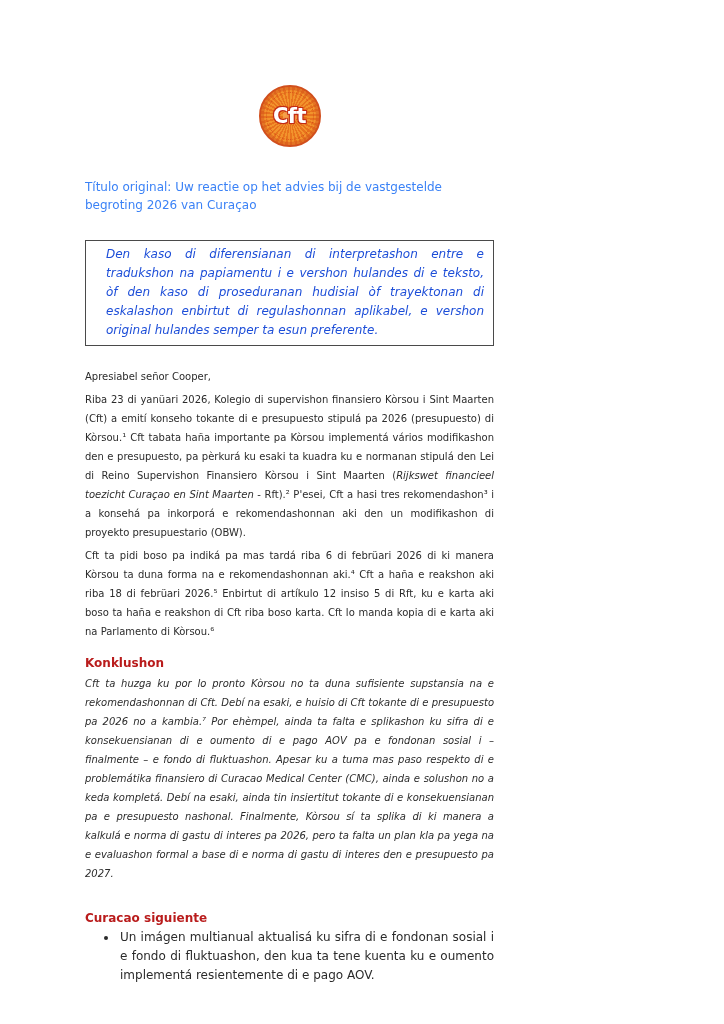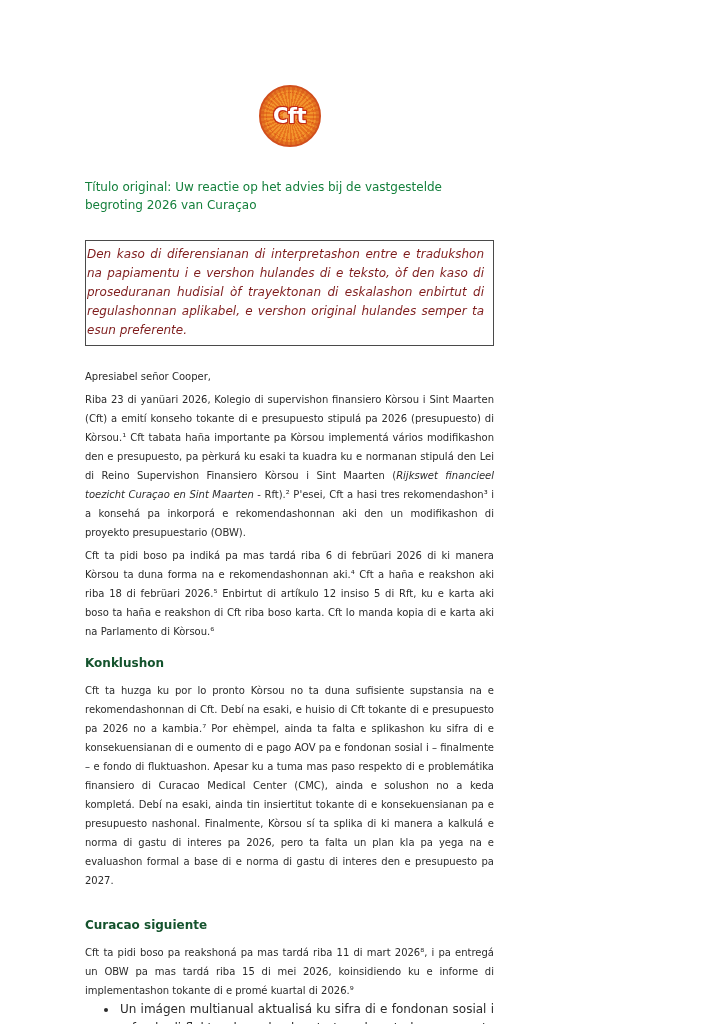--- a/index.html
+++ b/index.html
@@ -53,49 +53,49 @@
     font-size: 22px;
     line-height: 28px;
     color: #1c1c1c;
     font-weight: 400;
     letter-spacing: -0.2px;
   }
   .orig-title {
     margin-top: 31px;
     font-size: 12px;
     line-height: 18px;
-    color: #15803d;
+    color: #3b82f6;
   }
   .disclaimer {
     margin-top: 26px;
     border: 1px solid #4a4a4a;
-    padding: 4px 9px 5px 1px;
+    padding: 4px 9px 5px 20px;
     font-style: italic;
     font-size: 12px;
     line-height: 19px;
     text-align: justify;
-    color: #7f1d1d;
+    color: #1d4ed8;
   }
   .body-text {
     font-size: 10px;
     line-height: 19px;
     text-align: justify;
     color: #2b2b2b;
   }
   .salutation { margin-top: 21px; text-align: left; }
   .para { margin-top: 4px; }
   .heading {
     margin-top: 13px;
     font-size: 12px;
     line-height: 19px;
     font-weight: 700;
-    color: #14532d;
+    color: #b91c1c;
   }
   .heading-gap { margin-top: 26px; }
-  .no-gap { margin-top: 8px; }
+  .no-gap { margin-top: 1px; font-style: italic; }
   .italic { font-style: italic; }
   ul.component-list {
     margin: 0;
     padding-left: 33px;
     list-style: disc;
   }
   ul.component-list li {
     font-size: 12px;
     line-height: 19px;
     text-align: justify;
@@ -122,20 +122,19 @@
   <p class="body-text salutation">Apresiabel señor Cooper,</p>
 
   <p class="body-text para"><span>Riba 23 di yanüari 2026, Kolegio di supervishon finansiero Kòrsou i Sint Maarten (Cft) a emití konseho tokante di e presupuesto stipulá pa 2026 (presupuesto) di Kòrsou.¹ Cft tabata haña importante pa Kòrsou implementá vários modifikashon den e presupuesto, pa pèrkurá ku esaki ta kuadra ku e normanan stipulá den Lei di Reino Supervishon Finansiero Kòrsou i Sint Maarten (</span><span class="italic">Rijkswet financieel toezicht Curaçao en Sint Maarten</span><span> - Rft).² P'esei, Cft a hasi tres rekomendashon³ i a konsehá pa inkorporá e rekomendashonnan aki den un modifikashon di proyekto presupuestario (OBW).</span></p>
 
   <p class="body-text para">Cft ta pidi boso pa indiká pa mas tardá riba 6 di febrüari 2026 di ki manera Kòrsou ta duna forma na e rekomendashonnan aki.⁴ Cft a haña e reakshon aki riba 18 di febrüari 2026.⁵ Enbirtut di artíkulo 12 insiso 5 di Rft, ku e karta aki boso ta haña e reakshon di Cft riba boso karta. Cft lo manda kopia di e karta aki na Parlamento di Kòrsou.⁶</p>
 
   <h2 class="heading">Konklushon</h2>
   <p class="body-text no-gap">Cft ta huzga ku por lo pronto Kòrsou no ta duna sufisiente supstansia na e rekomendashonnan di Cft. Debí na esaki, e huisio di Cft tokante di e presupuesto pa 2026 no a kambia.⁷ Por ehèmpel, ainda ta falta e splikashon ku sifra di e konsekuensianan di e oumento di e pago AOV pa e fondonan sosial i – finalmente – e fondo di fluktuashon. Apesar ku a tuma mas paso respekto di e problemátika finansiero di Curacao Medical Center (CMC), ainda e solushon no a keda kompletá. Debí na esaki, ainda tin insiertitut tokante di e konsekuensianan pa e presupuesto nashonal. Finalmente, Kòrsou sí ta splika di ki manera a kalkulá e norma di gastu di interes pa 2026, pero ta falta un plan kla pa yega na e evaluashon formal a base di e norma di gastu di interes den e presupuesto pa 2027.</p>
 
   <h2 class="heading heading-gap">Curacao siguiente</h2>
-  <p class="body-text no-gap">Cft ta pidi boso pa reakshoná pa mas tardá riba 11 di mart 2026⁸, i pa entregá un OBW pa mas tardá riba 15 di mei 2026, koinsidiendo ku e informe di implementashon tokante di e promé kuartal di 2026.⁹</p>
 
 
   <ul class="component-list">
     <li>Un imágen multianual aktualisá ku sifra di e fondonan sosial i e fondo di fluktuashon, den kua ta tene kuenta ku e oumento implementá resientemente di e pago AOV.</li>
   </ul>
 
 </div>
 
 </body></html>

